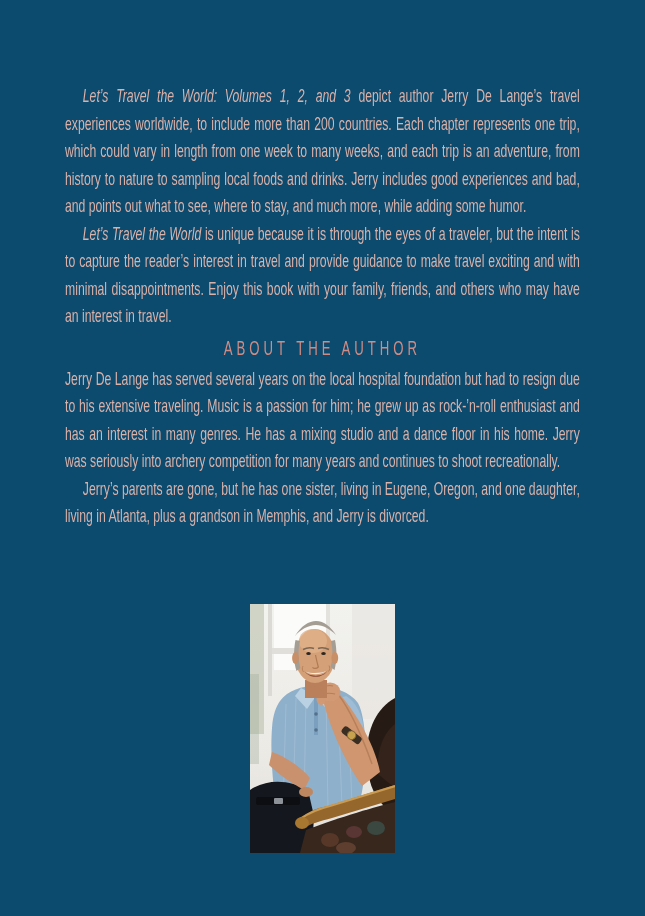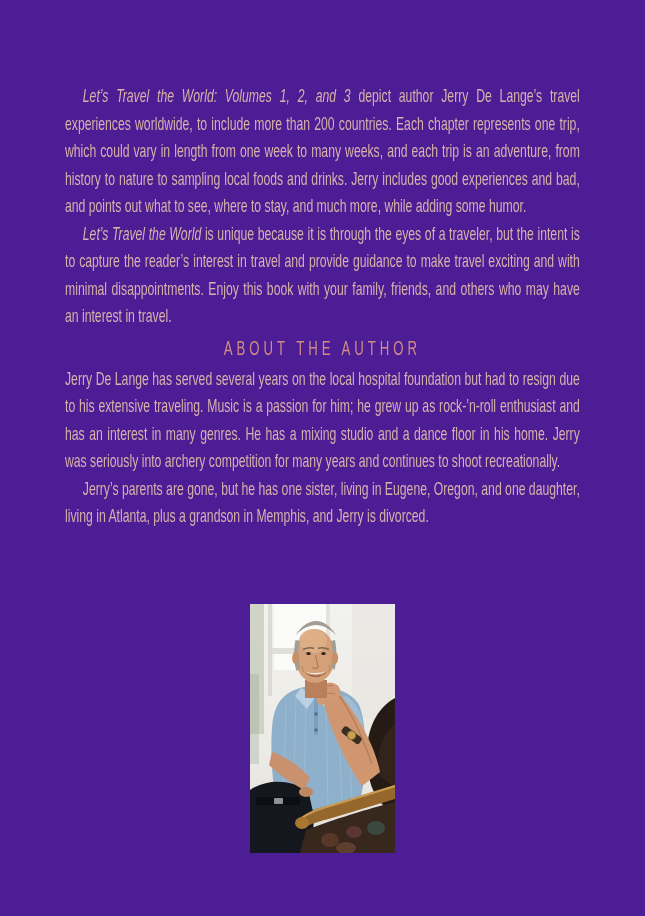--- a/index.html
+++ b/index.html
@@ -1,19 +1,19 @@
 <!DOCTYPE html>
 <html><head>
 <meta charset="utf-8">
 <style>
   html,body{margin:0;padding:0;background:#121a23;}
   .cover{
     position:relative;
     width:645px;height:916px;
-    background:#4c1d95;
+    background:#0c4a6e;
     overflow:hidden;
     font-family:"Liberation Sans", sans-serif;
   }
   
   .copy{
     position:absolute;
     left:65px;top:82px;
     width:780px;
     transform:scaleX(0.66);
     transform-origin:0 0;

